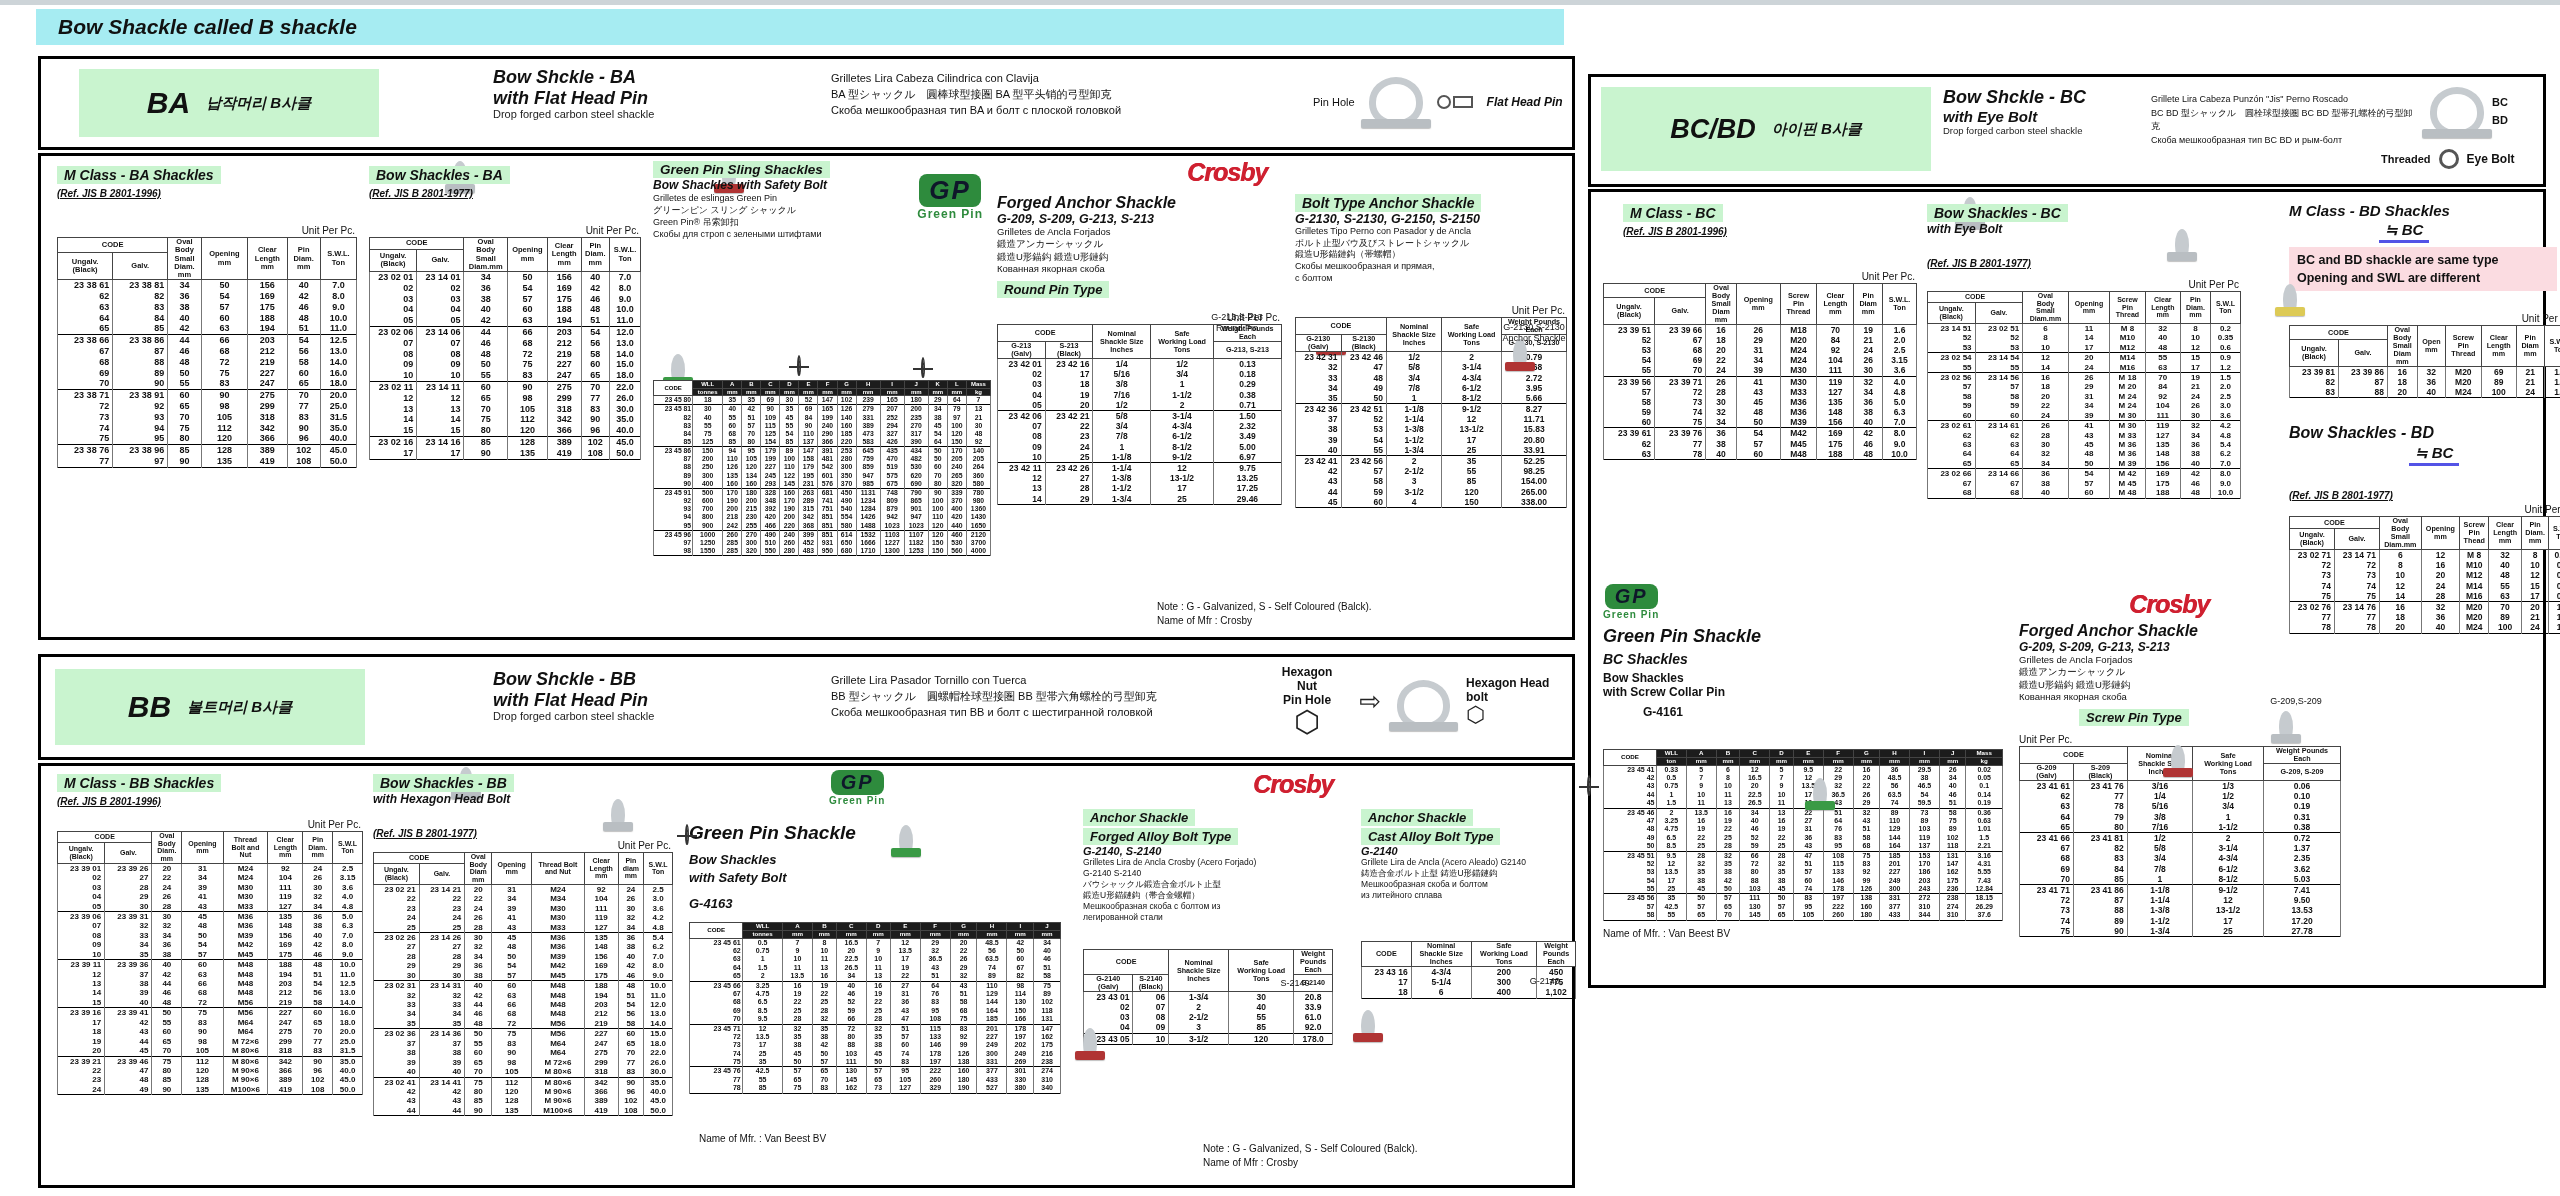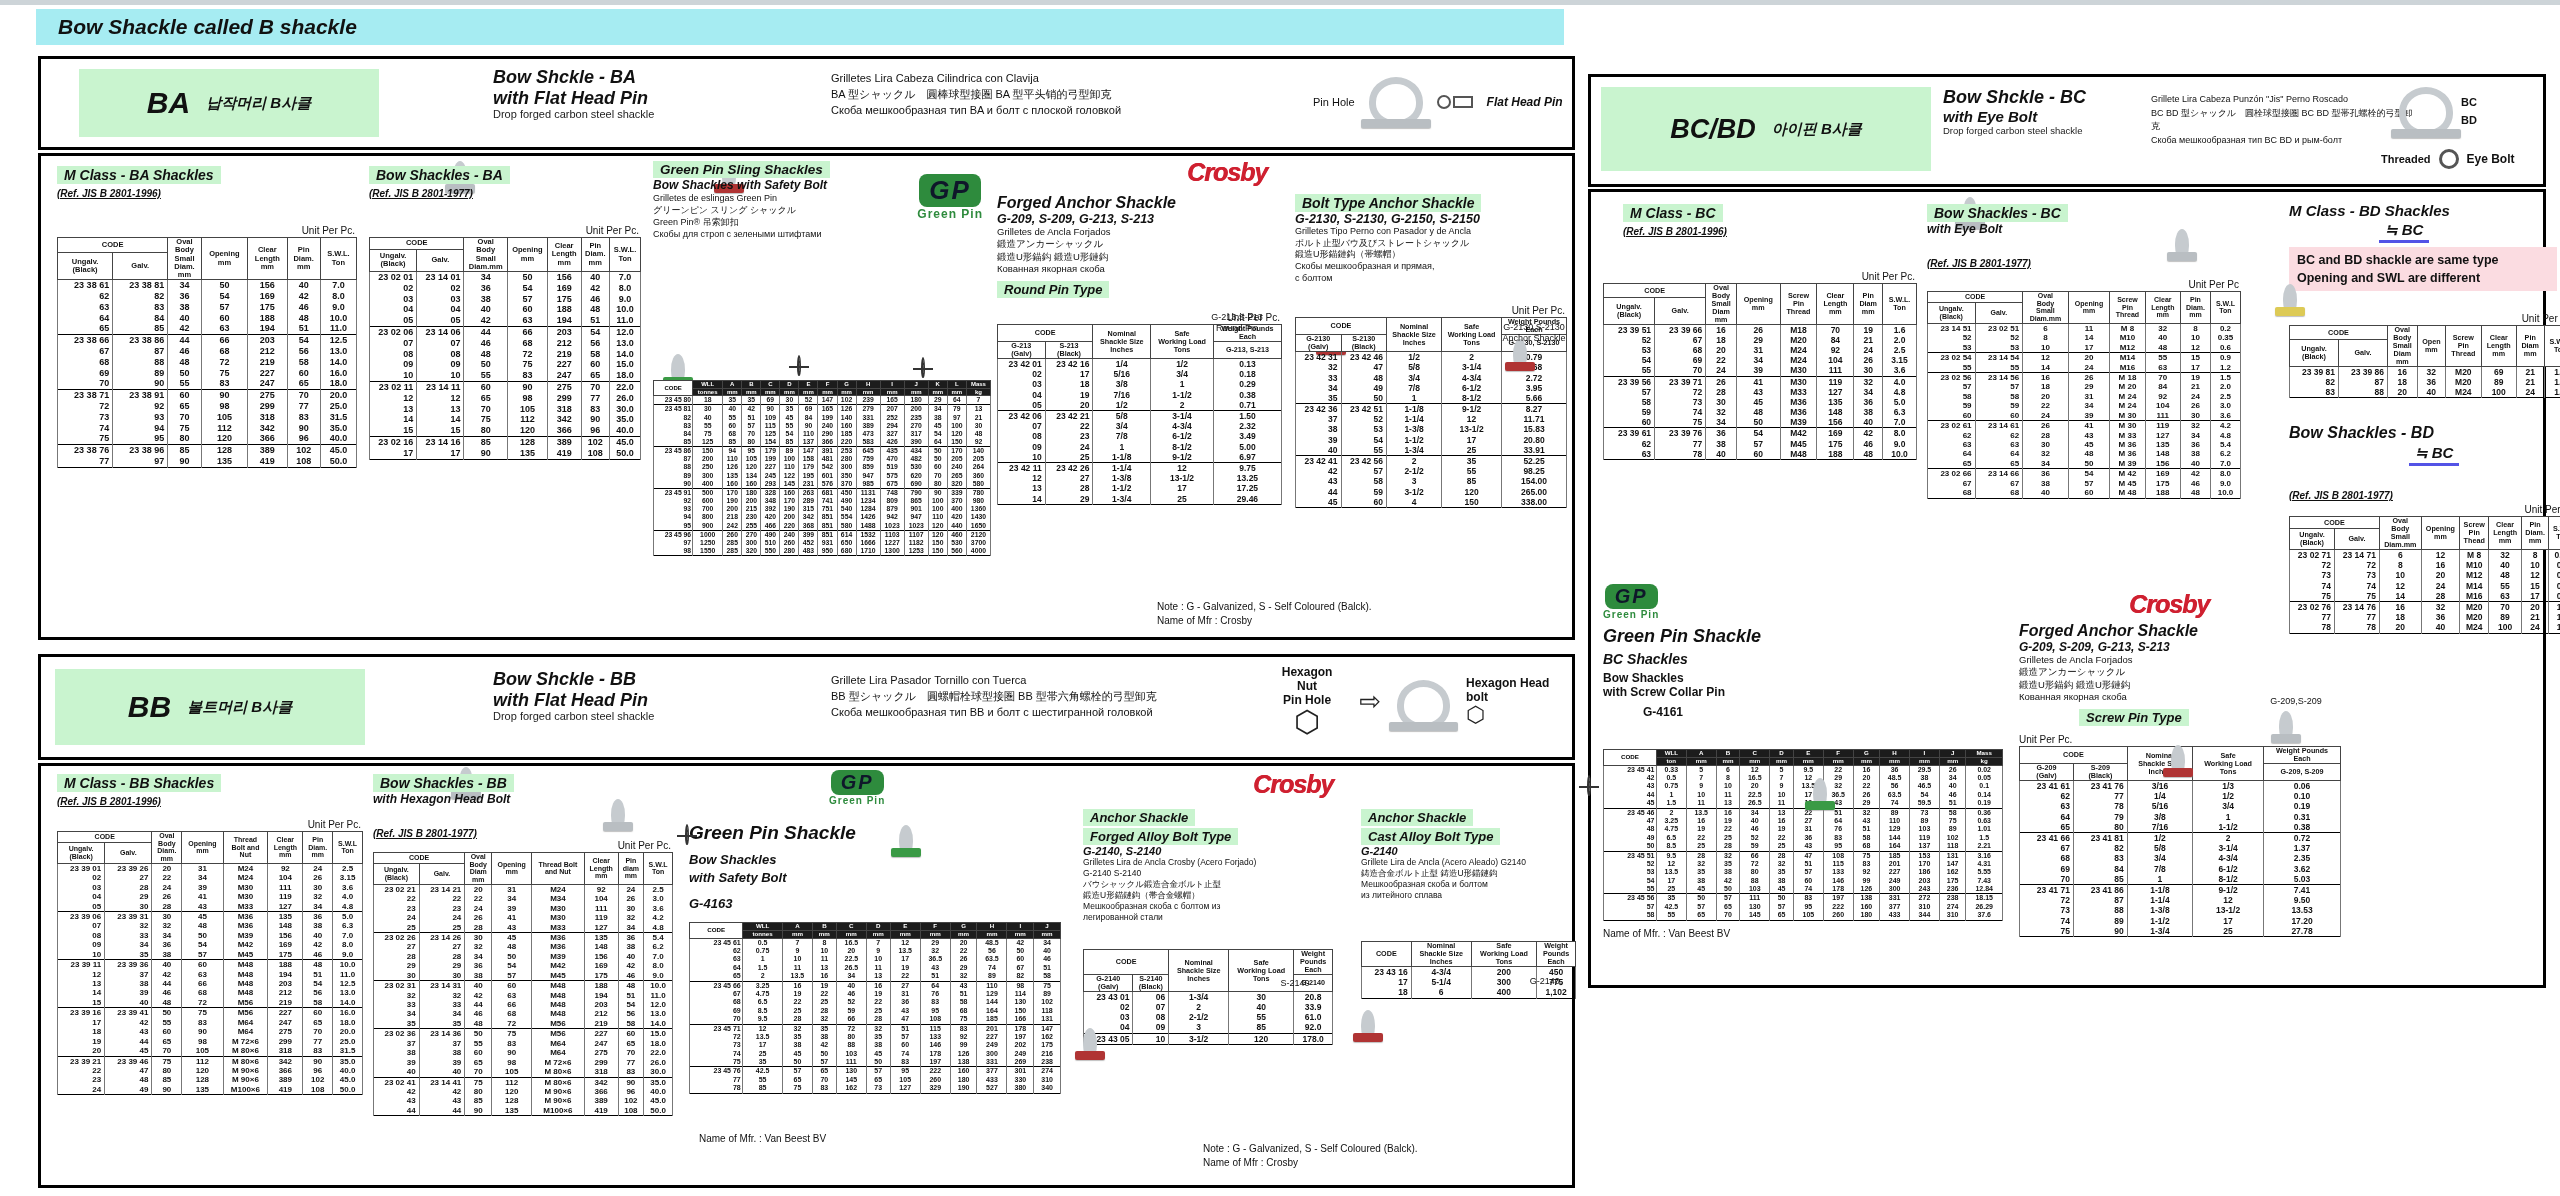--- a/index.html
+++ b/index.html
@@ -2189,21 +2189,21 @@
     <div class="abs" style="left:352px;top:10px;">
       <div class="ttl1" style="font-size:18px;">Bow Shckle - BC</div>
       <div class="ttl1" style="font-size:15px;">with Eye Bolt</div>
       <div class="subt" style="font-size:9.5px;">Drop forged carbon steel shackle</div>
     </div>
     <div class="abs langs" style="left:560px;top:16px;width:270px;font-size:9px;line-height:1.5;">
       <div>Grillete Lira Cabeza Punzón "Jis" Perno Roscado</div>
       <div>BC BD 型シャックル　圓栓球型接圏  BC BD 型帯孔螺栓的弓型卸克</div>
       <div>Скоба мешкообразная тип BC BD  и рым-болт</div>
     </div>
-    <div class="abs" style="left:808px;top:10px;display:flex;align-items:center;gap:8px;">
+    <div class="abs" style="left:839px;top:10px;display:flex;align-items:center;gap:8px;">
       <span class="shk"></span>
       <div style="font-size:11px;font-weight:bold;line-height:1.6;">
         <div>BC</div>
         <div>BD</div>
       </div>
     </div>
     <div class="abs" style="left:790px;top:72px;display:flex;align-items:center;gap:8px;">
       <span style="font-size:11px;font-weight:bold;">Threaded</span>
       <span class="eyeb"></span>
       <span style="font-size:12px;font-weight:bold;">Eye Bolt</span>

